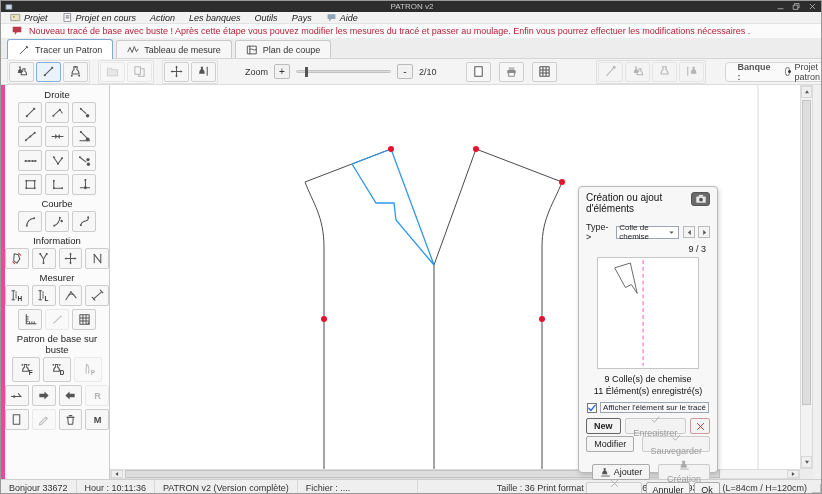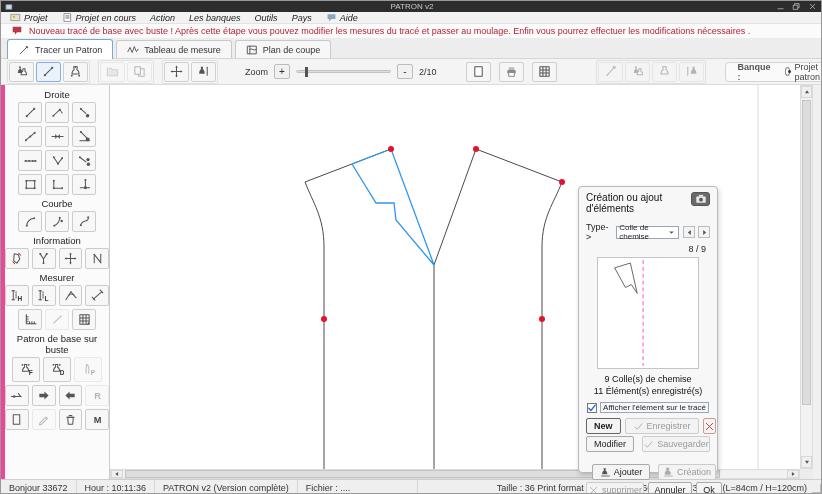--- a/index.html
+++ b/index.html
@@ -98,21 +98,21 @@
   .counts{text-align:center;margin-top:4px;line-height:1.35;color:#111;}
   .chk-row{display:flex;align-items:center;gap:3px;margin:5px 0 5px;justify-content:center;}
   .chk{width:10px;height:10px;background:#fff;border:1px solid #777;display:flex;align-items:center;justify-content:center;}
   .chk .ic{width:10px;height:10px;}
   .chk .ic path{stroke:#2f6fd0;stroke-width:2;}
   .chk-label{border:1px solid #98a6b5;padding:0 2px;font-size:8px;color:#223;}
   .btn-row{display:flex;align-items:center;gap:4px;margin-bottom:2px;}
   .db{font-size:9px;height:16px;border:1px solid #aaa;background:#f4f4f4;border-radius:2px;padding:0 7px;display:flex;align-items:center;justify-content:center;gap:3px;color:#222;}
   .db .ic{width:11px;height:11px;}
   .db.strong{font-weight:bold;border-color:#666;}
-  .db.disabled{color:#9a9a9a;border-color:#cccccc;background:#f3f3f3;}
+  .db.disabled{color:#9a9a9a;border-color:#cccccc;background:#f3f3f3;flex-direction:column;}
   .db.disabled .ic line,.db.disabled .ic path{stroke:#aaa;}
   .db.disabled .ic .f{fill:#aaa;}
   .x-btn{margin-left:auto;width:20px;padding:0;border-color:#cf9a9a;}
   .x-btn .ic path{stroke:#cc2222;}
   .gap-above{margin-top:12px;}
   .spacer{flex:1;}
 
   
   .statusbar{position:absolute;top:478px;left:0;width:822px;height:16px;background:#efefef;border-top:1px solid #cfcfcf;display:flex;align-items:center;font-size:9px;color:#333;}
   .seg{padding:0 8px;border-right:1px solid #d8d8d8;white-space:nowrap;height:16px;display:flex;align-items:center;}
@@ -853,21 +853,21 @@
             </button>
           <button>
               <span>
                 <svg class="ic" viewBox="0 0 14 14">
                   <path d="M5 3 L9.5 7 L5 11 Z" class="f"></path>
                 </svg>
               </span>
             </button>
         </span>
       </div>
-      <div class="pager-count">8 / 9</div>
+      <div class="pager-count">9 / 3</div>
       <div class="preview-box">
         <svg id="preview-svg" viewBox="0 0 102 112">
             <path d="M46 2 L46 110" stroke="#ff4fd8" fill="none" stroke-width="1" stroke-dasharray="4 3"></path>
             <path d="M17 10 L33 5 L40 36 L34 27 L28 30 Z" stroke="#666666" fill="none" stroke-width="1"></path>
           </svg>
       </div>
       <div class="counts">
         <div>9  Colle(s) de chemise</div>
         <div>11  Élément(s) enregistré(s)</div>
       </div>

